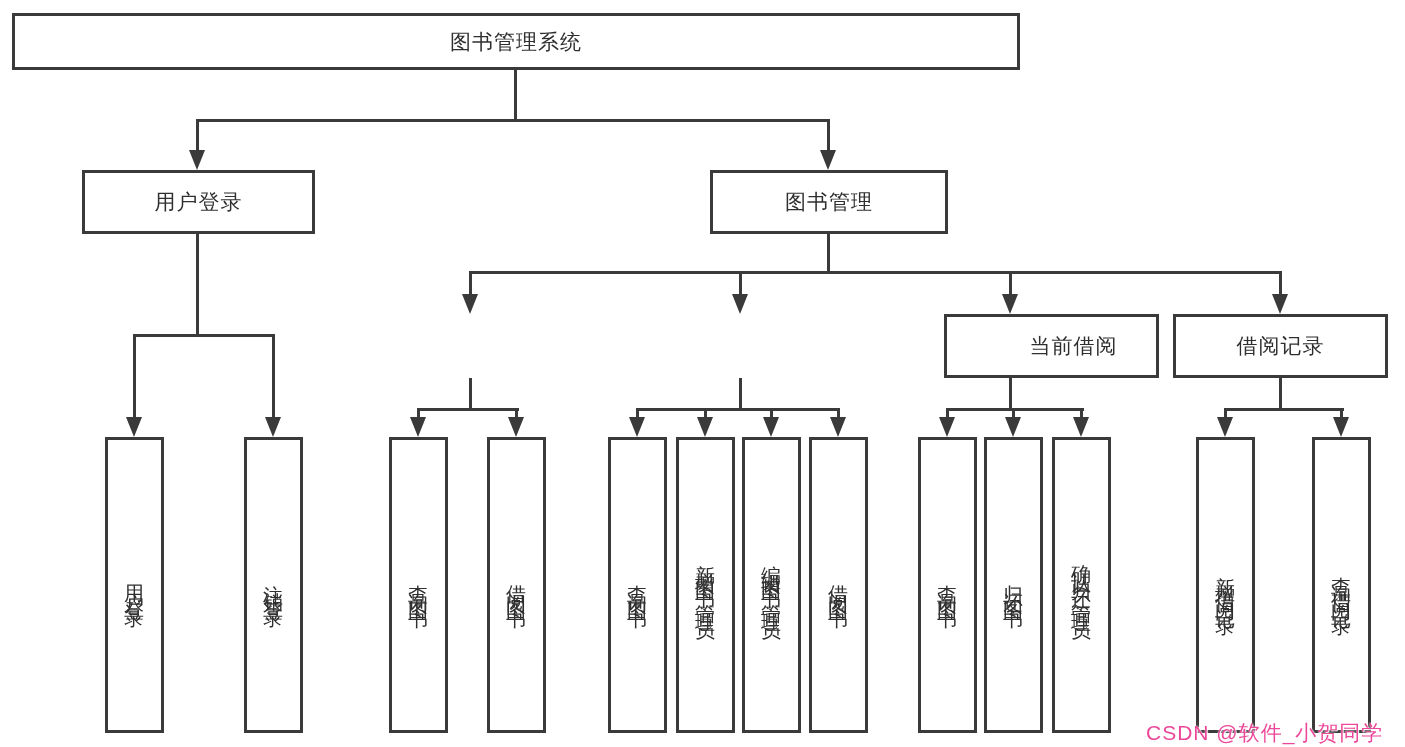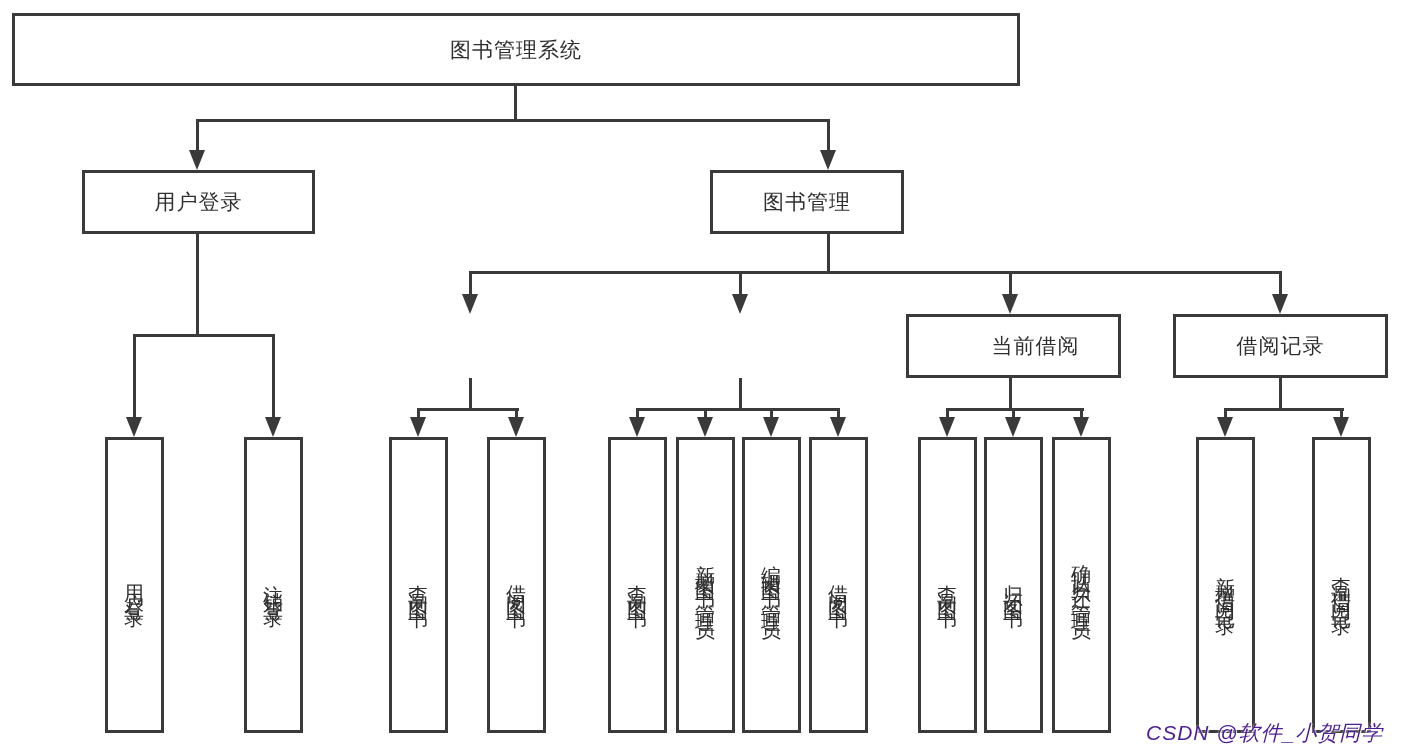--- a/index.html
+++ b/index.html
@@ -21,31 +21,30 @@
   
   .vl{position:absolute;width:3px;background:#3a3a3a;}
   .hl{position:absolute;height:3px;background:#3a3a3a;}
   .ar{
     position:absolute;width:0;height:0;
     border-left:8px solid transparent;border-right:8px solid transparent;
     border-top:20px solid #3a3a3a;
   }
   .watermark{
     position:absolute;left:1146px;top:719px;z-index:5;
-    font-size:21px;color:#4c1d95;letter-spacing:1px;white-space:nowrap;
+    font-size:21px;color:#ec4899;letter-spacing:1px;white-space:nowrap;
     text-shadow:0 0 2px #ffffff,1px 1px 1px #ffffff;
-    font-style:italic;
   }
   
-  [data-name="node-root"]{left:12px;top:13px;width:1008px;height:73px;}
+  [data-name="node-root"]{left:12px;top:13px;width:1008px;height:57px;}
   [data-name="node-user-login"]{left:82px;top:170px;width:233px;height:64px;}
-  [data-name="node-book-management"]{left:710px;top:170px;width:194px;height:64px;}
+  [data-name="node-book-management"]{left:710px;top:170px;width:238px;height:64px;}
   [data-name="node-new-book-recommend"]{left:362px;top:314px;width:216px;height:64px;}
   [data-name="node-book-borrow"]{left:633px;top:314px;width:215px;height:64px;}
-  [data-name="node-current-borrow"]{left:906px;top:314px;width:215px;height:64px;padding-left:44px;}
+  [data-name="node-current-borrow"]{left:944px;top:314px;width:215px;height:64px;padding-left:44px;}
   [data-name="node-borrow-records"]{left:1173px;top:314px;width:215px;height:64px;}
   [data-name="leaf-user-login"]{left:105px;}
   [data-name="leaf-logout-login"]{left:244px;}
   [data-name="leaf-query-books-1"]{left:389px;}
   [data-name="leaf-borrow-books-1"]{left:487px;}
   [data-name="leaf-query-books-2"]{left:608px;}
   [data-name="leaf-add-books-admin"]{left:676px;}
   [data-name="leaf-edit-books-admin"]{left:742px;}
   [data-name="leaf-borrow-books-2"]{left:809px;}
   [data-name="leaf-query-books-3"]{left:918px;}

